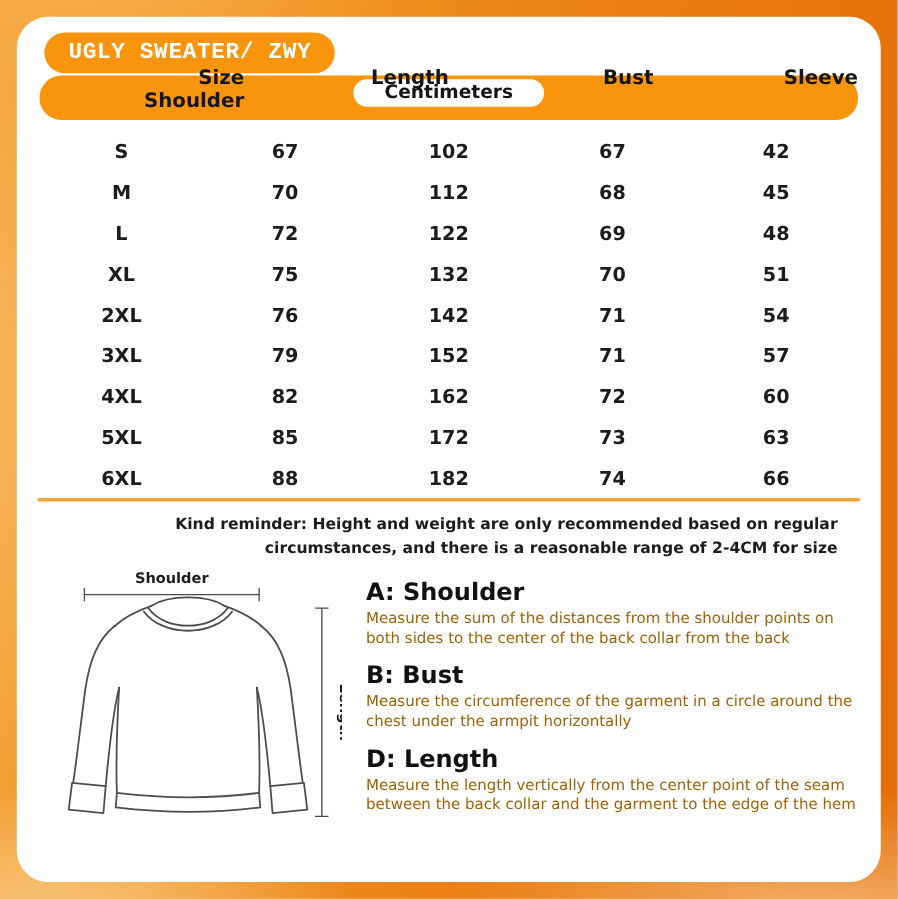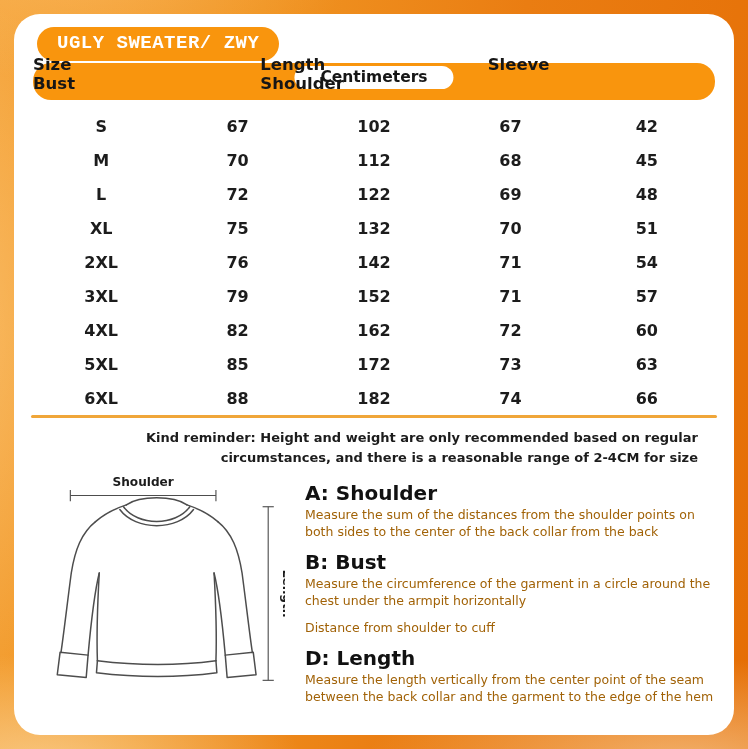--- a/index.html
+++ b/index.html
@@ -31,22 +31,22 @@
     position:relative; margin-top:2px; height:37px;
     background:var(--accent); border-radius:18px;
   }
   .cm-pill {
     position:absolute; top:3px; left:50%; transform:translateX(-50%);
     background:#fff; border-radius:13px; padding:2px 26px 3px;
     font-weight:bold; font-size:15.5px; color:#161616; white-space:nowrap;
   }
   .hcols {
     position:absolute; bottom:7px; left:0; right:0;
-    display:grid; grid-template-columns:repeat(3,1fr);
-    text-align:left; font-weight:bold; font-size:16.5px; color:#161616;
+    display:grid; grid-template-columns:repeat(4,1fr);
+    text-align:right; font-weight:bold; font-size:16.5px; color:#161616;
   }
   .rows { padding-top:9px; height:315px; }
   .trow {
     display:grid; grid-template-columns:repeat(5,1fr);
     height:34px; align-items:center; text-align:center;
     font-weight:bold; font-size:16px; color:#1c1c1c;
   }
   .divider { height:3px; background:#F0A639; border-radius:2px; margin:0 -2px; }
   .reminder {
     margin:10px auto 0; max-width:648px; text-align:right;
@@ -69,22 +69,22 @@
 
 <div class="card">
 
   <div class="title-pill">UGLY SWEATER/ ZWY</div>
 
   <div class="table-header">
     <div class="cm-pill">Centimeters</div>
     <div class="hcols">
         <div>Size</div>
         <div>Length</div>
+        <div>Bust</div>
         <div>Sleeve</div>
-        <div>Bust</div>
         <div>Shoulder</div>
       </div>
   </div>
 
   <div class="rows">
       <div class="trow">
         <div>S</div>
         <div>67</div>
         <div>102</div>
         <div>67</div>
@@ -187,19 +187,18 @@
           <path d="M69,199 Q135,207 196,199"></path>
           <path d="M69,199 L68,212 Q135,220 197,212 L196,199"></path>
         </g>
       </svg>
     </div>
     <div class="defs">
         <div class="def-term">A: Shoulder</div>
         <div class="def-desc">Measure the sum of the distances from the shoulder points on both sides to the center of the back collar from the back</div>
         <div class="def-term">B: Bust</div>
         <div class="def-desc">Measure the circumference of the garment in a circle around the chest under the armpit horizontally</div>
-        <div class="def-desc">Distance from shoulder to cuff</div>
         <div class="def-term">D: Length</div>
         <div class="def-desc">Measure the length vertically from the center point of the seam between the back collar and the garment to the edge of the hem</div>
       </div>
   </div>
 
 </div>
 
 </body></html>

